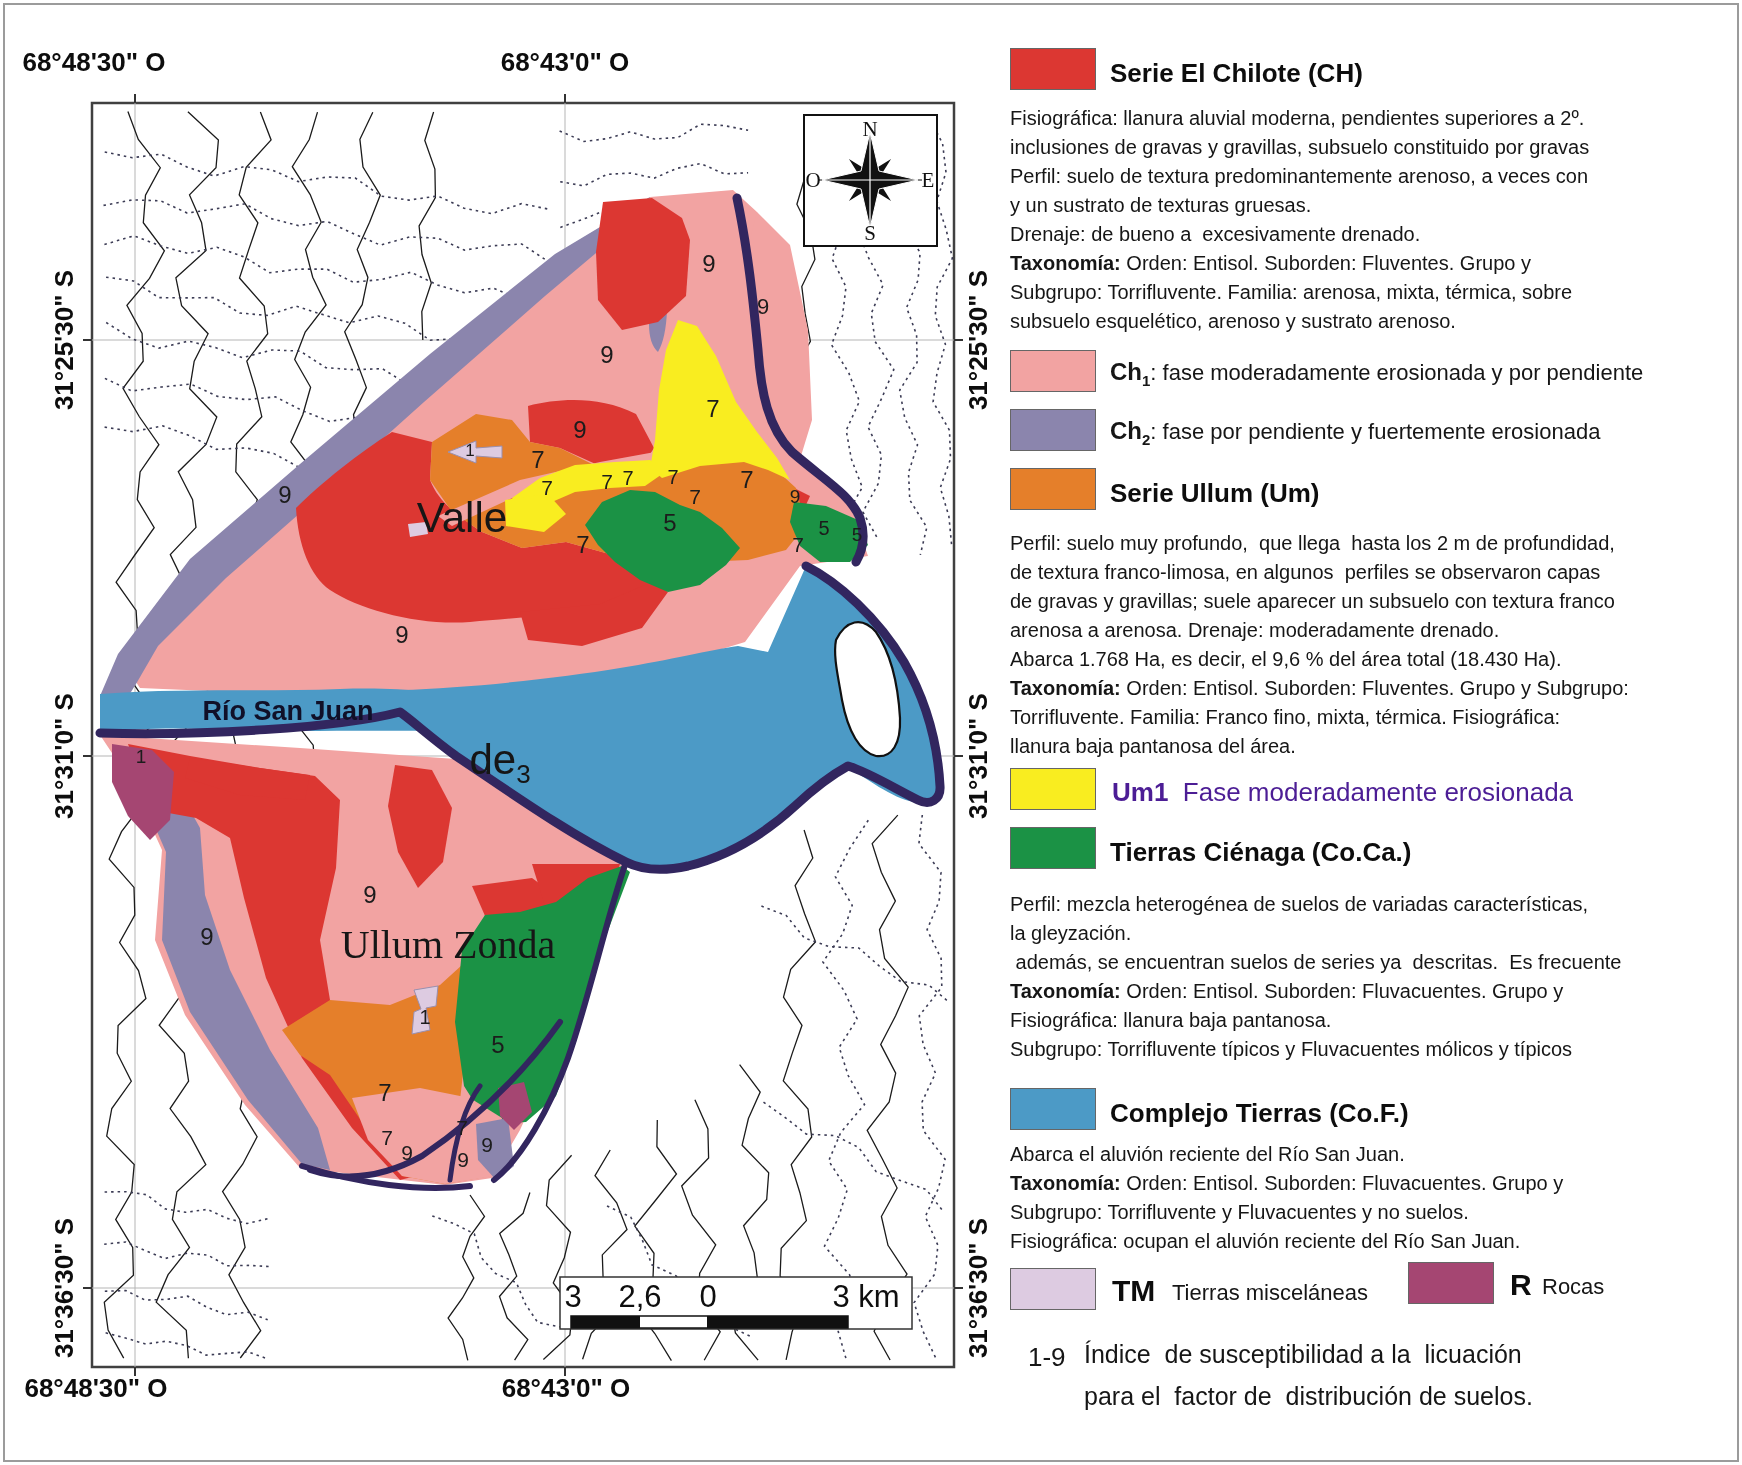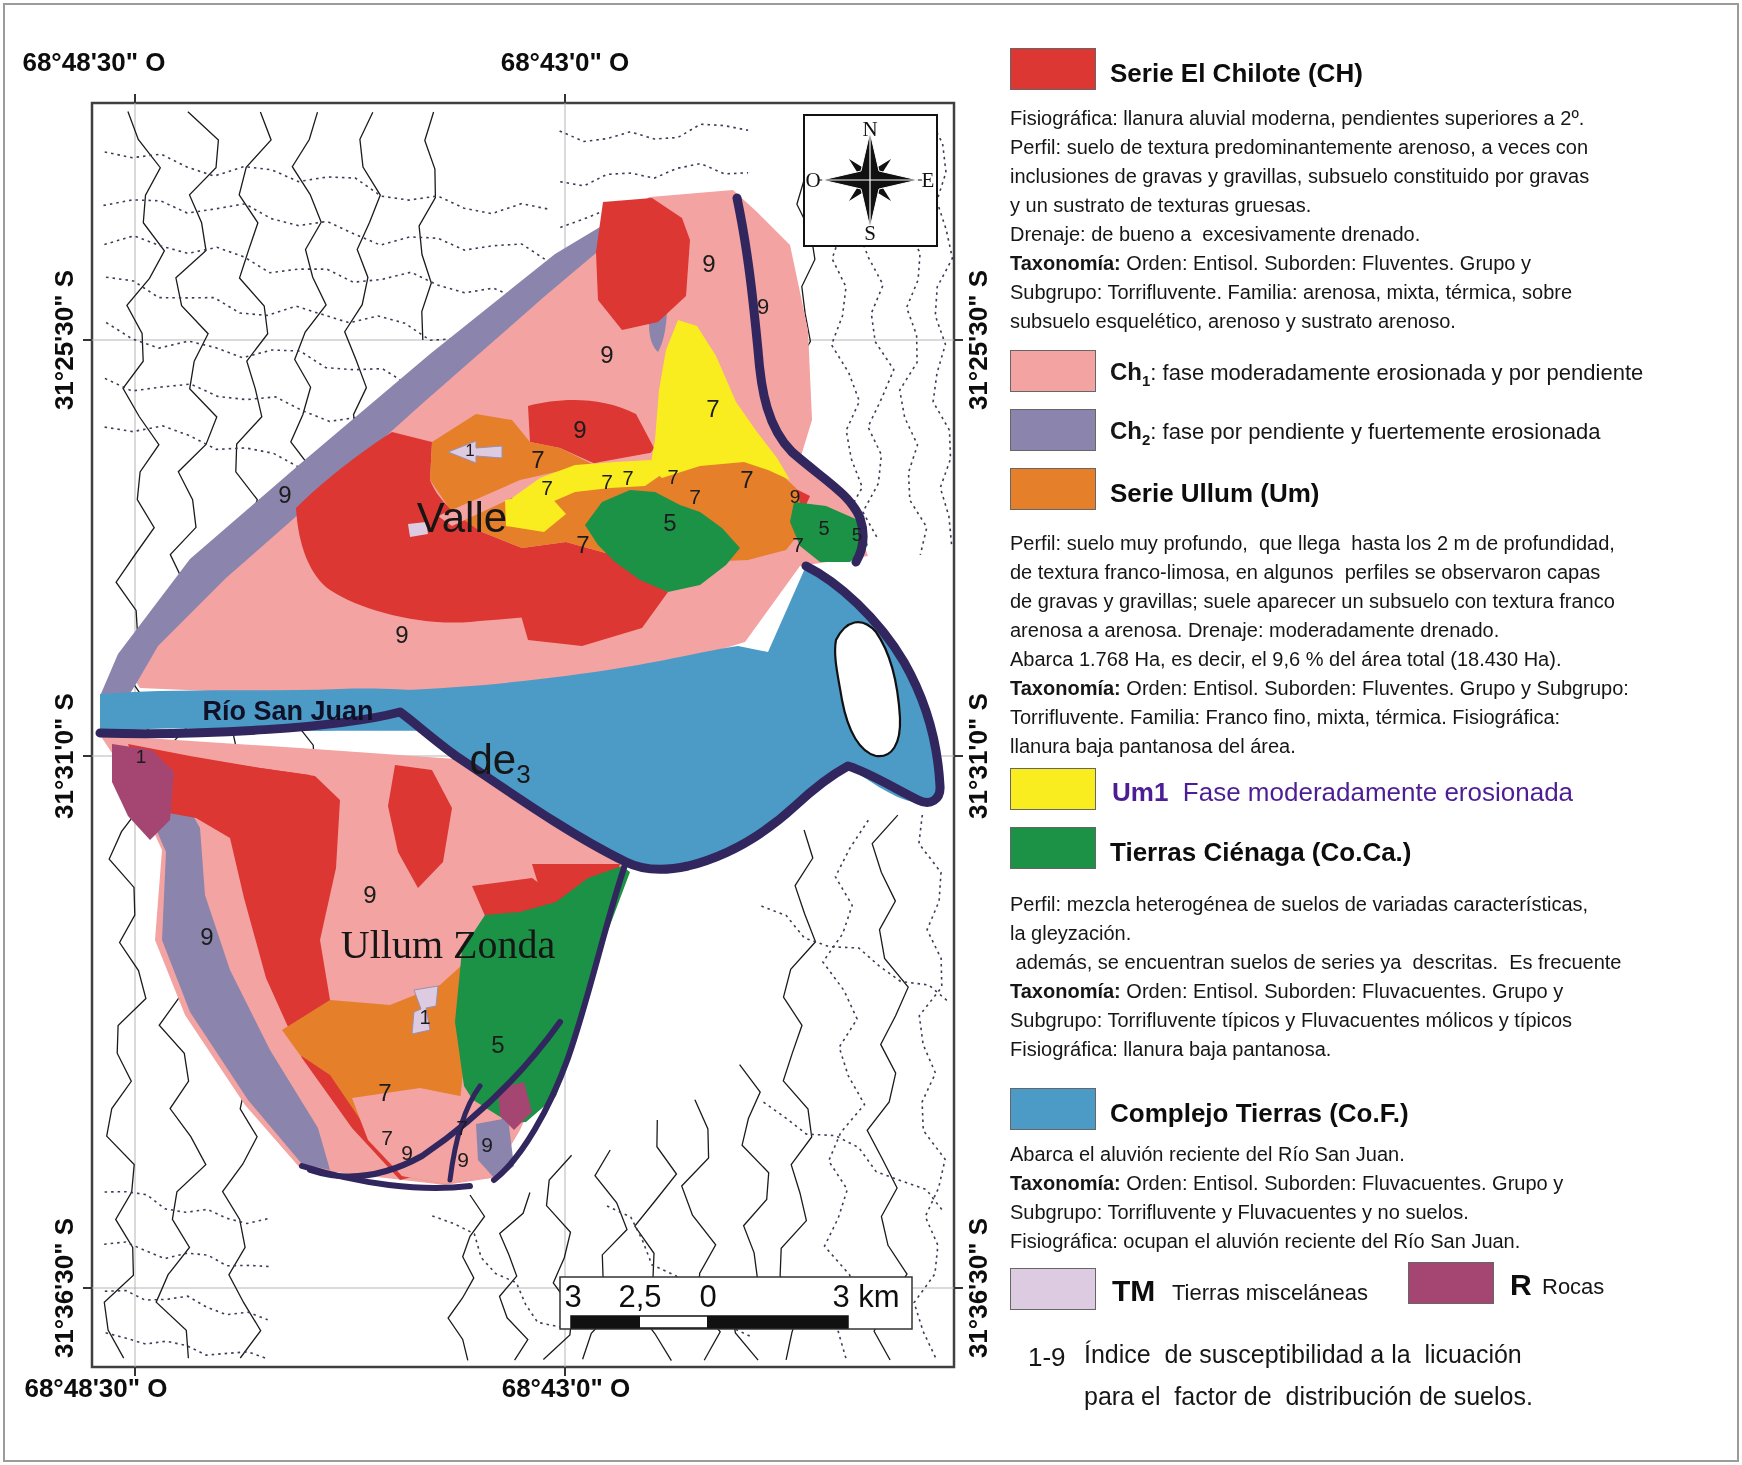--- a/index.html
+++ b/index.html
@@ -218,21 +218,21 @@
     <div class="coord v" style="left: 978px; top: 756px;">31°31'0" S</div>
     <div class="coord v" style="left: 978px; top: 1288px;">31°36'30" S</div>
   </div>
 
 <div class="compass-letter" style="left:870px;top:129px">N</div>
 <div class="compass-letter" style="left:870px;top:233px">S</div>
 <div class="compass-letter" style="left:928px;top:180px">E</div>
 <div class="compass-letter" style="left:813px;top:180px">O</div>
 
 <div class="sb-num" style="left:573px;top:1297px">3</div>
-<div class="sb-num" style="left:640px;top:1297px">2,5</div>
+<div class="sb-num" style="left:640px;top:1297px">2,6</div>
 <div class="sb-num" style="left:708px;top:1297px">0</div>
 <div class="sb-num" style="left:866px;top:1297px">3 km</div>
 
 <div class="place" id="place-valle">Valle</div>
 <div class="place" id="place-de"><span>de</span><sub>3</sub></div>
 <div class="place" id="place-ullum">Ullum Zonda</div>
 <div class="place" id="place-rio">Río  San Juan</div>
 
 <div id="idx-layer">
 
@@ -270,22 +270,22 @@
     <div class="idx" style="left: 425px; top: 1017px; font-size: 20px;">1</div>
   </div>
 
 <div class="legend">
 
   <span class="sw" style="left:1010px;top:48px;background:var(--c-ch)"></span>
   <span class="lg-title" style="top:58px">Serie El Chilote (CH)</span>
   <div class="lg-par" style="top:104px">
 
   <div class="lline"><b></b><span>Fisiográfica: llanura aluvial moderna, pendientes superiores a 2º.</span></div>
+      <div class="lline"><b></b><span>inclusiones de gravas y gravillas, subsuelo constituido por gravas</span></div>
       <div class="lline"><b></b><span>Perfil: suelo de textura predominantemente arenoso, a veces con</span></div>
-      <div class="lline"><b></b><span>inclusiones de gravas y gravillas, subsuelo constituido por gravas</span></div>
       <div class="lline"><b></b><span>y un sustrato de texturas gruesas.</span></div>
       <div class="lline"><b></b><span>Drenaje: de bueno a  excesivamente drenado.</span></div>
       <div class="lline"><b>Taxonomía:</b><span> Orden: Entisol. Suborden: Fluventes. Grupo y</span></div>
       <div class="lline"><b></b><span>Subgrupo: Torrifluvente. Familia: arenosa, mixta, térmica, sobre</span></div>
       <div class="lline"><b></b><span>subsuelo esquelético, arenoso y sustrato arenoso.</span></div>
     </div>
 
   <span class="sw" style="left:1010px;top:350px;background:var(--c-ch1)"></span>
   <span class="lg-row-text" style="left:1110px;top:358px"><span class="lg-code"><span>Ch</span><sub>1</sub></span><span>:  fase moderadamente erosionada y por pendiente</span></span>
 
@@ -310,22 +310,22 @@
   <span class="um1-text" style="left:1112px;top:777px"><b>Um1</b>&nbsp; <span>Fase moderadamente erosionada</span></span>
 
   <span class="sw" style="left:1010px;top:827px;background:var(--c-coca)"></span>
   <span class="lg-title" style="top:837px">Tierras Ciénaga (Co.Ca.)</span>
   <div class="lg-par" style="top:890px">
 
   <div class="lline"><b></b><span>Perfil: mezcla heterogénea de suelos de variadas características,</span></div>
       <div class="lline"><b></b><span>la gleyzación.</span></div>
       <div class="lline"><b></b><span> además, se encuentran suelos de series ya  descritas.  Es frecuente</span></div>
       <div class="lline"><b>Taxonomía:</b><span> Orden: Entisol. Suborden: Fluvacuentes. Grupo y</span></div>
+      <div class="lline"><b></b><span>Fisiográfica: llanura baja pantanosa.</span></div>
       <div class="lline"><b></b><span>Subgrupo: Torrifluvente típicos y Fluvacuentes mólicos y típicos</span></div>
-      <div class="lline"><b></b><span>Fisiográfica: llanura baja pantanosa.</span></div>
     </div>
 
   <span class="sw" style="left:1010px;top:1088px;background:var(--c-cof)"></span>
   <span class="lg-title" style="top:1098px">Complejo Tierras (Co.F.)</span>
   <div class="lg-par" style="top:1140px">
 
   <div class="lline"><b></b><span>Abarca el aluvión reciente del Río San Juan.</span></div>
       <div class="lline"><b>Taxonomía:</b><span> Orden: Entisol. Suborden: Fluvacuentes. Grupo y</span></div>
       <div class="lline"><b></b><span>Subgrupo: Torrifluvente y Fluvacuentes y no suelos.</span></div>
       <div class="lline"><b></b><span>Fisiográfica: ocupan el aluvión reciente del Río San Juan.</span></div>

